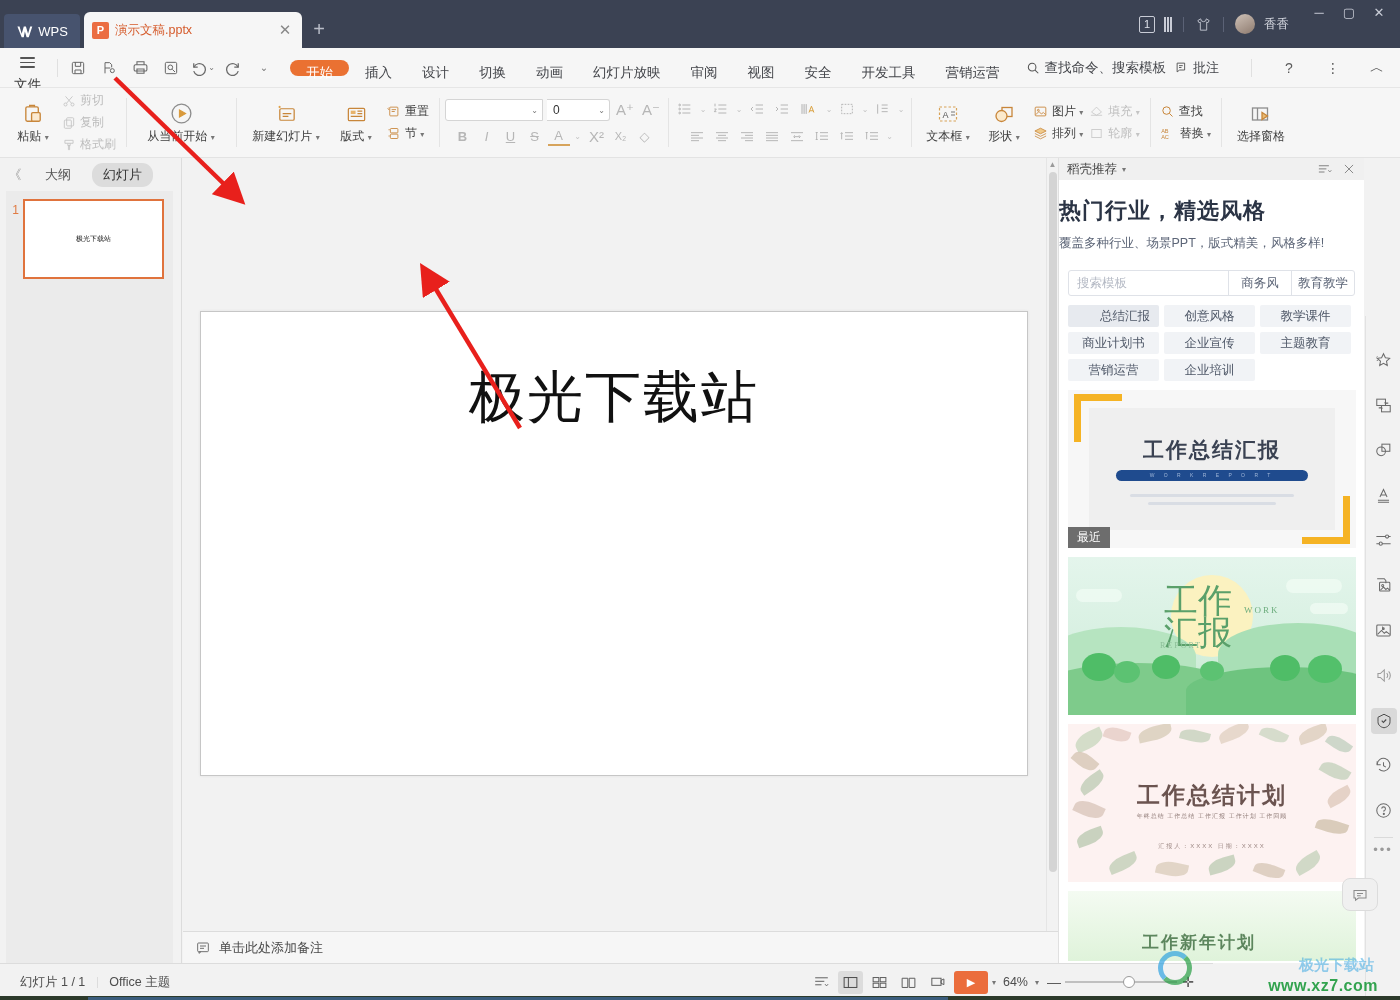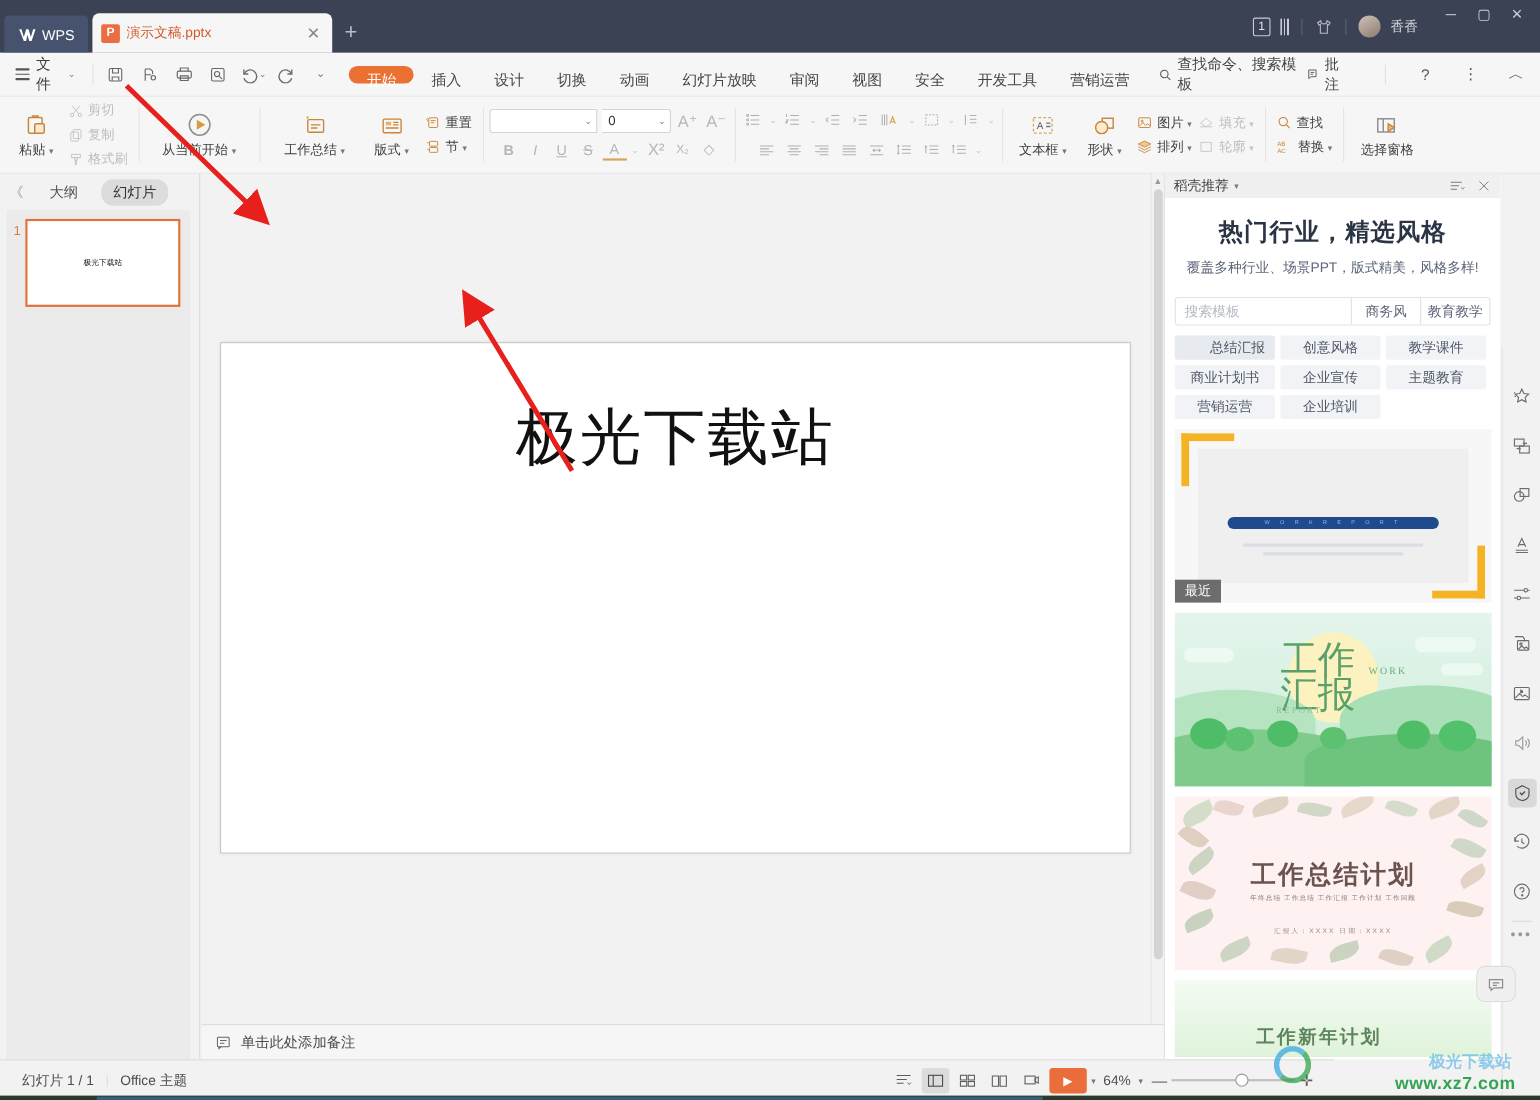--- a/index.html
+++ b/index.html
@@ -47,21 +47,21 @@
   .user-name { color:#d8dbe3; font-size:12.5px; }
   .avatar { width:20px;height:20px;border-radius:50%;background:linear-gradient(150deg,#cfc2b8,#8d7a6e); }
   .winbtns { display:flex; align-items:flex-start; height:48px; margin-left:4px; }
   .winbtn { width:30px; height:26px; color:#c8ccd6; font-size:13px; text-align:center; line-height:26px; }
 
   
   .menubar {
     position:absolute; top:48px; left:0; width:1400px; height:40px;
     background:#f6f6f6; display:flex; align-items:center; border-bottom:1px solid #e6e6e6;
   }
-  .file-btn { display:flex; align-items:center; gap:6px; padding:0 10px 0 14px; height:26px; font-size:13.5px; color:#3d3d3d; }
+  .file-btn { display:flex; align-items:center; gap:6px; padding:0 10px 0 14px; height:26px; font-size:13.5px; color:#3d3d3d;flex-direction:column; }
   .hamburger { display:inline-block; width:15px; }
   .hamburger i { display:block; height:1.6px; background:#555; margin:2.8px 0; border-radius:1px; }
   .mb-sep { width:1px; height:18px; background:#e0e0e0; margin:0 6px; }
   .qa { display:flex; align-items:center; gap:3px; }
   .qa-ico { width:28px; height:26px; display:flex; align-items:center; justify-content:center; color:#666; }
   .tabs { display:flex; align-items:center; margin-left:12px; gap:2px; }
   .tab { padding:0 14px; height:16px; line-height:25px; font-size:13.5px; color:#43454a; border-radius:13px; white-space:nowrap;}
   .tab.active { background:#ea7132; color:#fff; font-weight:normal; padding:0 16px; }
   .searchbox { display:flex; align-items:center; gap:5px; margin-left:12px; color:#43454a; font-size:13.5px; }
   .mb-right { margin-left:auto; display:flex; align-items:center; gap:18px; padding-right:10px; }
@@ -151,21 +151,21 @@
     position:absolute; left:183px; bottom:0; width:875px; height:32px;
     background:#f6f6f6; border-top:1px solid #dcdcdc; display:flex; align-items:center; gap:8px; padding-left:12px;
   }
   .notesbar .cap { font-size:13px; color:#4a4a4a; }
 
   
   .rightpanel { position:absolute; left:1058px; top:0; width:306px; height:805px; background:#fff; border-left:1px solid #e0e0e0; overflow:hidden;}
   .rp-head { height:22px; background:#f0f0f0; display:flex; align-items:center; padding:0 8px; gap:5px; }
   .rp-head .t { font-size:12.5px; color:#444; }
   .rp-head .sp { margin-left:auto; display:flex; gap:10px; align-items:center; color:#7b7b7b;}
-  .rp-hero { text-align:center; padding:16px 0 6px; }
+  .rp-hero { text-align:left; padding:16px 0 6px; }
   .rp-hero h1 { font-size:22px; color:#2b3445; letter-spacing:1px; font-weight:bold;}
   .rp-hero p { font-size:12.5px; color:#5c6577; margin-top:9px; }
   .rp-search { margin:12px 9px 0; display:flex; align-items:center; border:1px solid #dfe2e8; border-radius:3px; height:26px; }
   .rp-search .inp { flex:1; padding-left:8px; font-size:12.5px; color:#b4b9c4; }
   .rp-search .chip { width:63px; text-align:center; font-size:12.5px; color:#5c6577; border-left:1px solid #dfe2e8; line-height:24px;}
   .rp-tags { margin:9px 9px 0; display:flex; flex-wrap:wrap; gap:5px; }
   .rp-tag { width:91px; height:22px; background:#f1f3f6; color:#4e5767; font-size:12.5px; display:flex; align-items:center; justify-content:center; border-radius:2px; }
   .rp-tag.on { background:#e7eaef;padding-left:23px; }
   .card { position:relative; margin:9px 9px 0; width:288px; height:158px; overflow:hidden; }
   .badge { position:absolute; left:0; bottom:0; background:rgba(55,55,55,.72); color:#fff; font-size:12px; padding:2px 9px; }
@@ -431,21 +431,21 @@
 
     <div class="rgroup">
       <div class="big-btn" style="min-width:86px">
         <span class="ico">
           <svg width="23" height="23" viewBox="0 0 24 24" fill="none" stroke="#c8863a" stroke-width="1.3">
               <rect x="5" y="6" width="15" height="12" rx="1.3"></rect>
               <path d="M8 11h9M8 14h6"></path>
               <path d="M4 3.2l1.6 1.6M5.6 3.2 4 4.8" stroke="#e0a24a"></path>
             </svg>
         </span>
-        <span class="cap"><span>工作总结</span> <span class="caret">▾</span></span>
+        <span class="cap"><span>新建幻灯片</span> <span class="caret">▾</span></span>
       </div>
       <div class="big-btn" style="min-width:54px">
         <span class="ico">
           <svg width="23" height="23" viewBox="0 0 24 24" fill="none" stroke="#c8863a" stroke-width="1.3">
               <rect x="3.5" y="5.5" width="17" height="13" rx="1.3"></rect>
               <rect x="6" y="8" width="5" height="3.5" fill="#e7b36b" stroke="none"></rect>
               <path d="M13 8.6h5M13 11h5M6 14h12"></path>
             </svg>
         </span>
         <span class="cap"><span>版式</span> <span class="caret">▾</span></span>
@@ -763,20 +763,21 @@
         <span class="rp-tag">企业宣传</span>
         <span class="rp-tag">主题教育</span>
         <span class="rp-tag">营销运营</span>
         <span class="rp-tag">企业培训</span>
       </div>
 
       <div class="card c1">
         <div class="inner"></div>
         <div class="corner-tl"></div>
         <div class="corner-br"></div>
+        <div class="ttl">工作总结汇报</div>
         <div class="bar">
             <b>W O R K   R E P O R T</b>
           </div>
         <div class="ln" style="top:104px"></div>
         <div class="ln" style="top:112px;left:80px;right:80px"></div>
         <div class="badge">最近</div>
       </div>
 
       <div class="card c3">
         <div class="cloud" style="left:8px;top:32px;width:46px;height:13px"></div>

